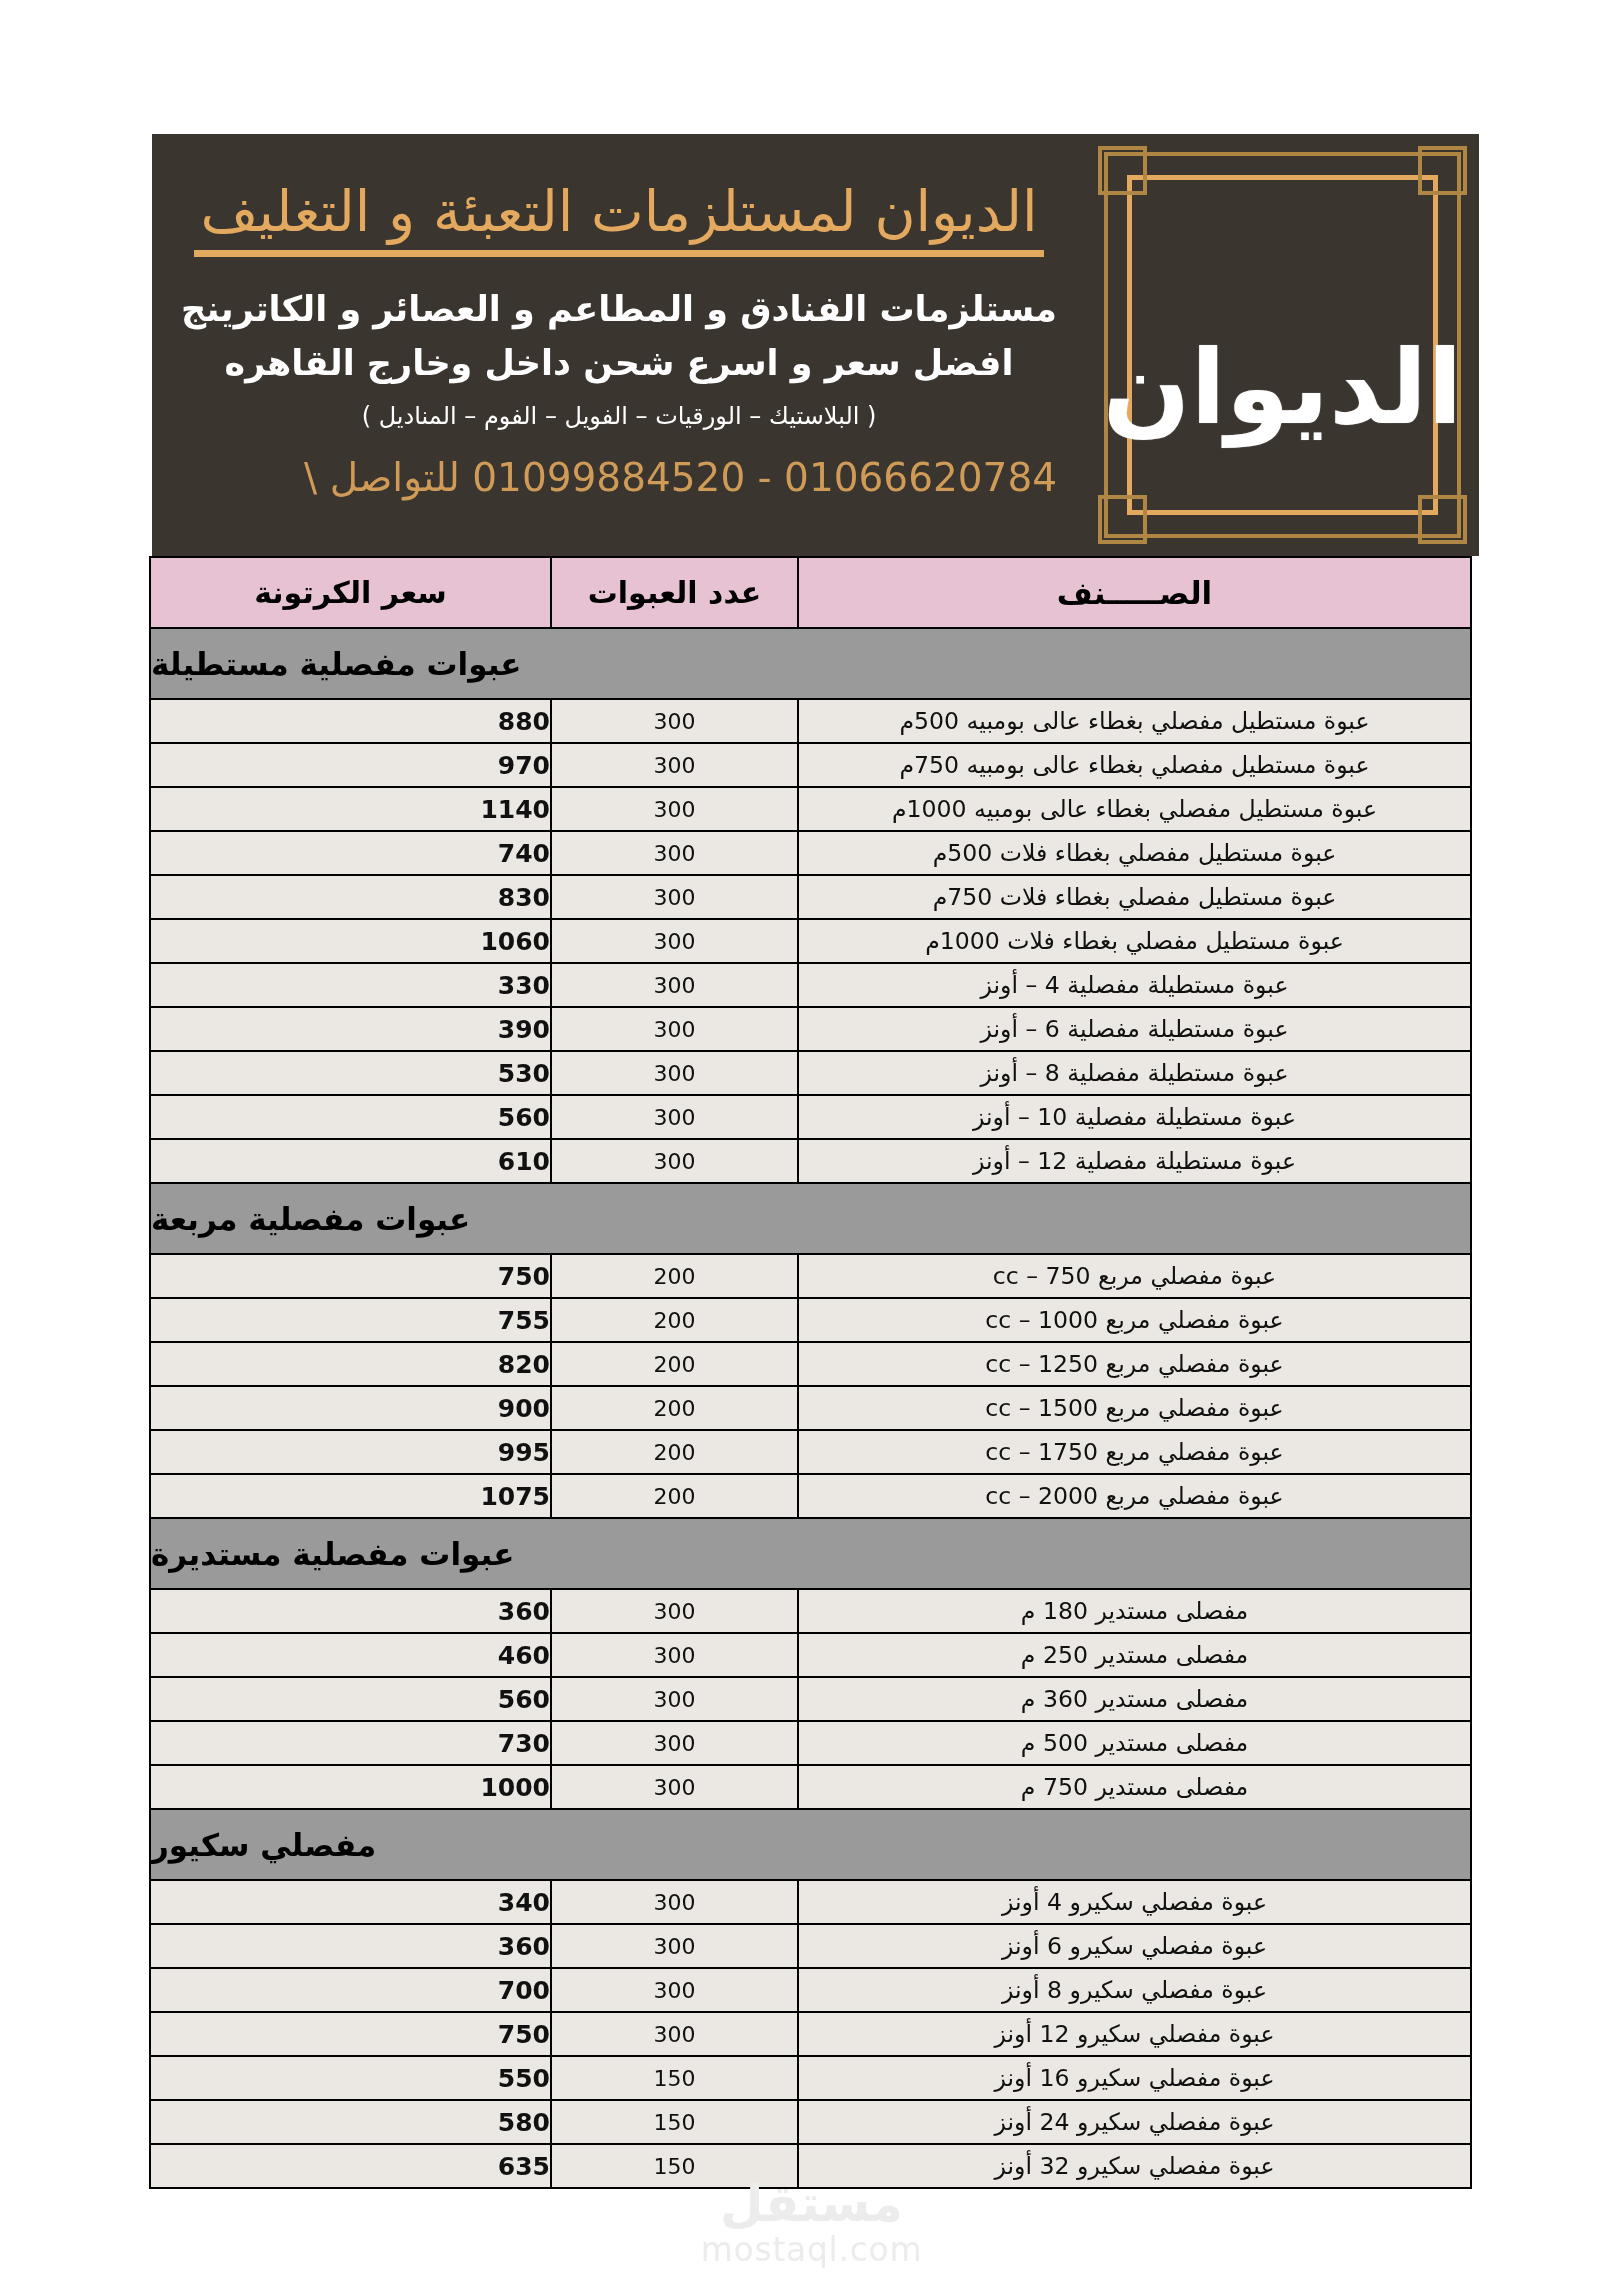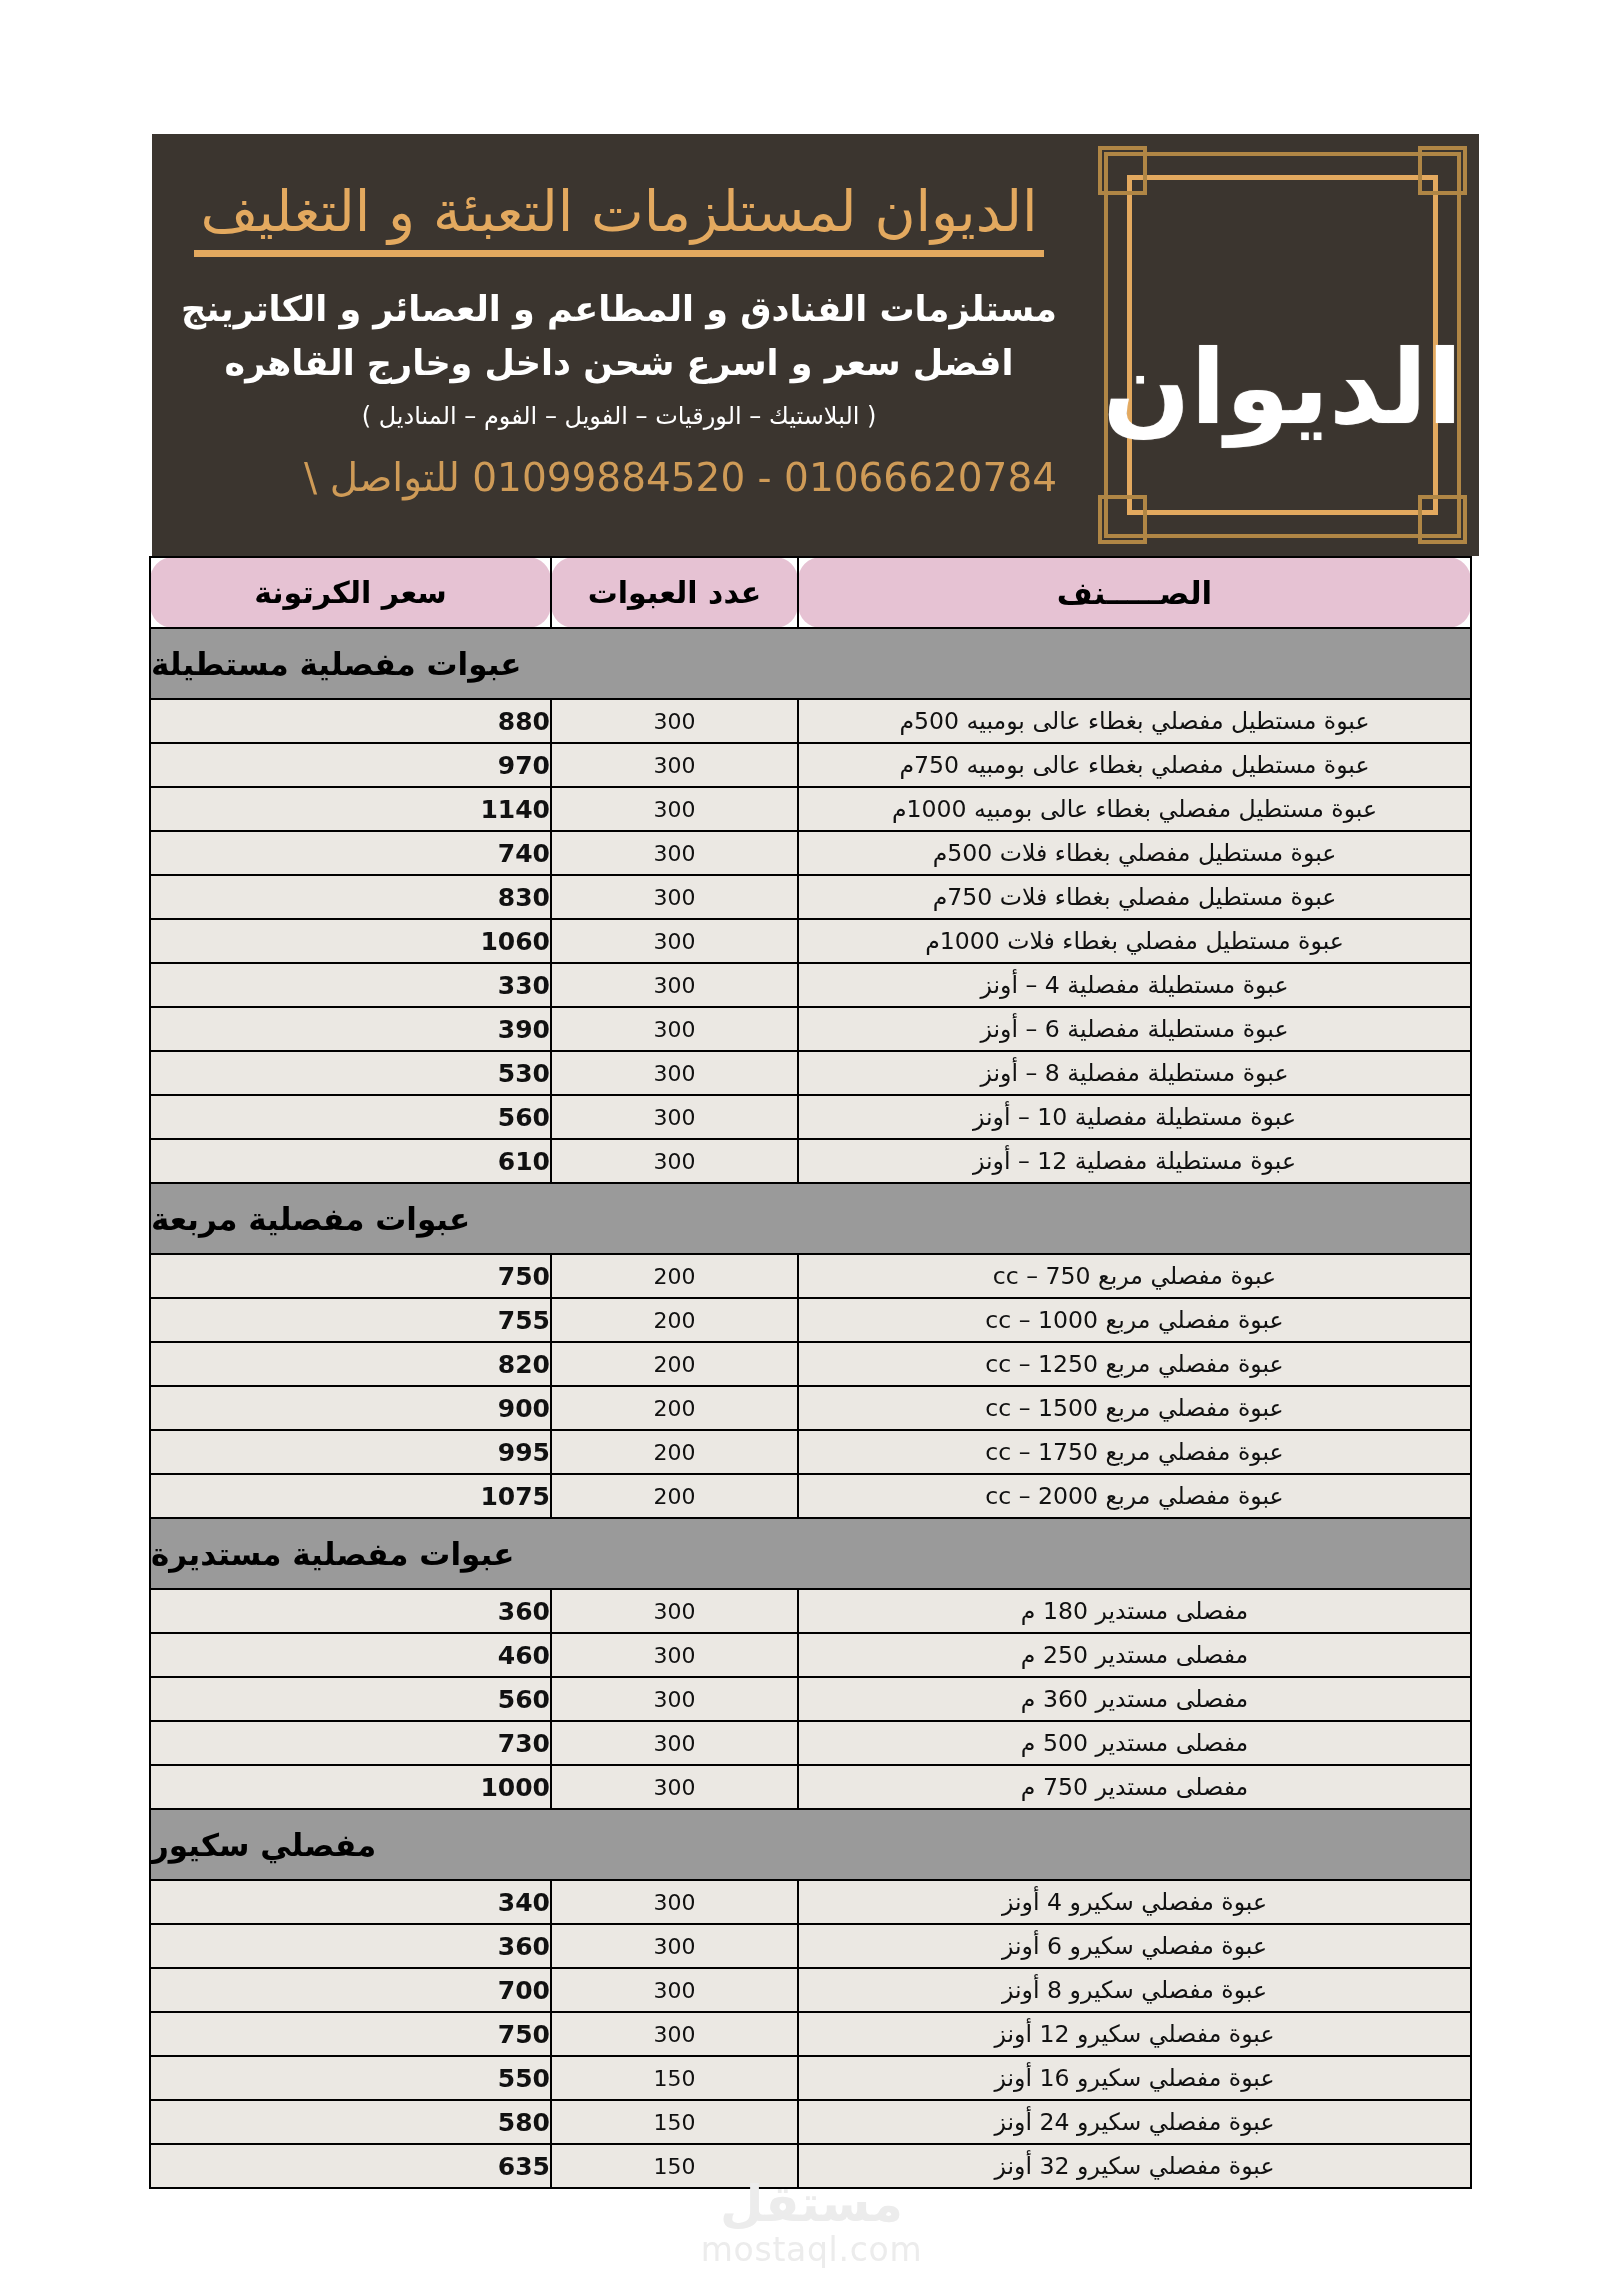--- a/index.html
+++ b/index.html
@@ -172,21 +172,20 @@
 
   thead th {
     background: #e6c2d3;
     height: 69px;
     color: #000000;
     font-weight: bold;
     font-size: 30px;
     text-align: center;
     vertical-align: middle;
     letter-spacing: 0px;
-    border-radius: 23px;
   }
   thead th.h-name { font-size: 31px; letter-spacing: 1.3px; }
 
   tr.section-row td {
     background: #9a9a9a;
     height: 69px;
     text-align: left;
     vertical-align: middle;
     font-weight: bold;
     font-size: 31px;

